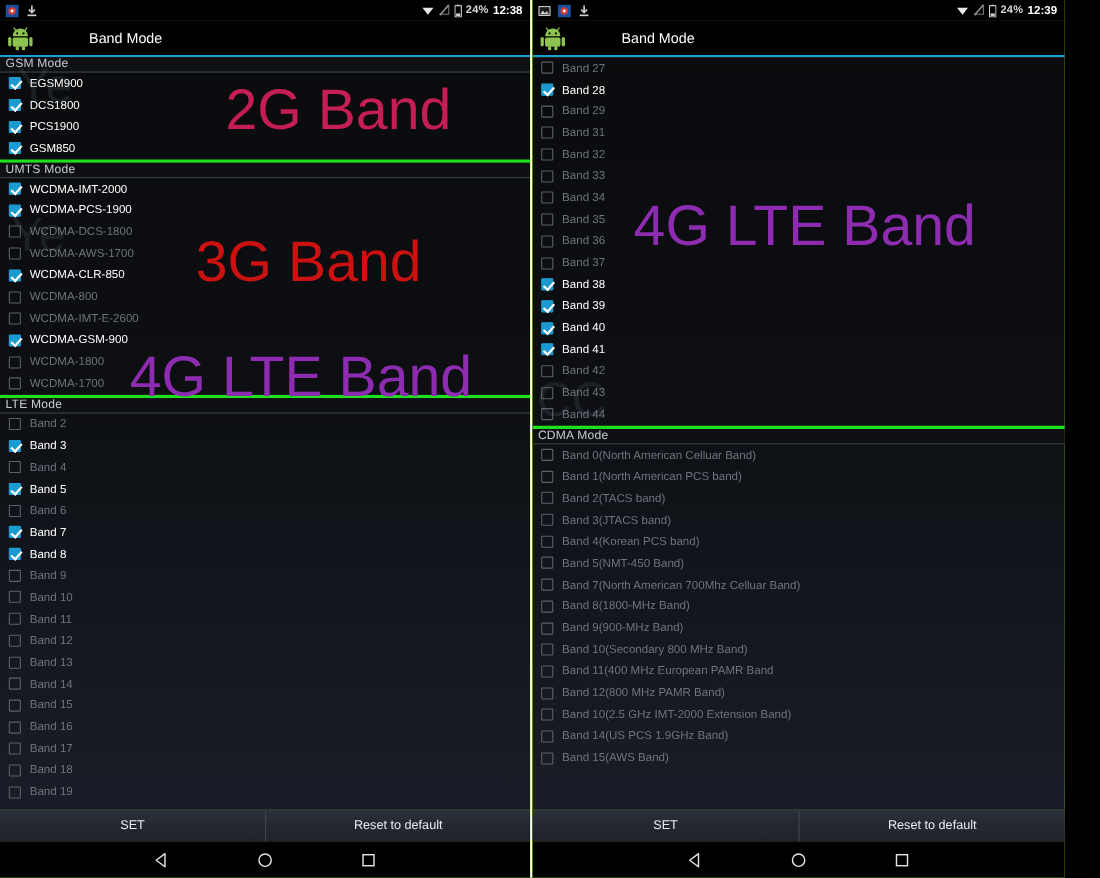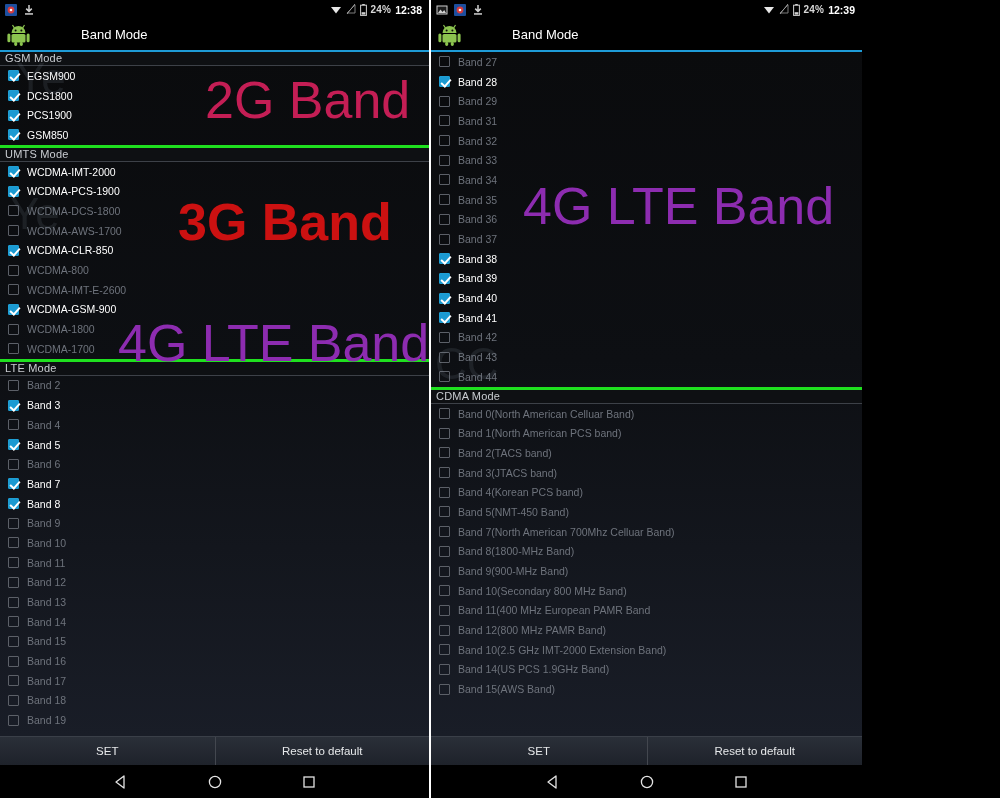--- a/index.html
+++ b/index.html
@@ -9,21 +9,21 @@
     font-family: "Liberation Sans", sans-serif;
     overflow: hidden;
   }
   .screen {
     position: relative;
     width: 1000px; height: 798px;
     display: flex;
   }
   .panel {
     position: relative;
-    width: 431px; height: 798px;
+    width: 484px; height: 798px;
     background: #84cc16;
     overflow: hidden;
     display: flex;
     flex-direction: column;
   }
   .panel.left { border-right: 2px solid #ffffff; }
 
   
   .statusbar {
     height: 19px;
@@ -343,21 +343,21 @@
         </div>
         <div class="row">
           <span class="cb"></span>
           <span class="lbl">Band 18</span>
         </div>
         <div class="row">
           <span class="cb"></span>
           <span class="lbl">Band 19</span>
         </div>
         <div class="wm" style="top: 22px; left: 205px; font-size: 52px; color: rgb(196, 30, 85);">2G Band</div>
-        <div class="wm" style="top: 144px; left: 178px; font-size: 52px; color: rgb(204, 17, 17); font-weight: bold;">3G Band</div>
+        <div class="wm" style="top: 160px; left: 178px; font-size: 52px; color: rgb(204, 17, 17);">3G Band</div>
         <div class="wm" style="top: 265px; left: 118px; font-size: 52px; color: rgb(141, 44, 176);">4G LTE Band</div>
         <div class="ghost" style="top: 5px; left: 16px;">Ye</div>
         <div class="ghost" style="top: 140px; left: 10px;">Ye</div>
       </div>
 
     <div class="btnbar">
       <div class="btn">SET</div>
       <div class="btn">Reset to default</div>
     </div>
 

